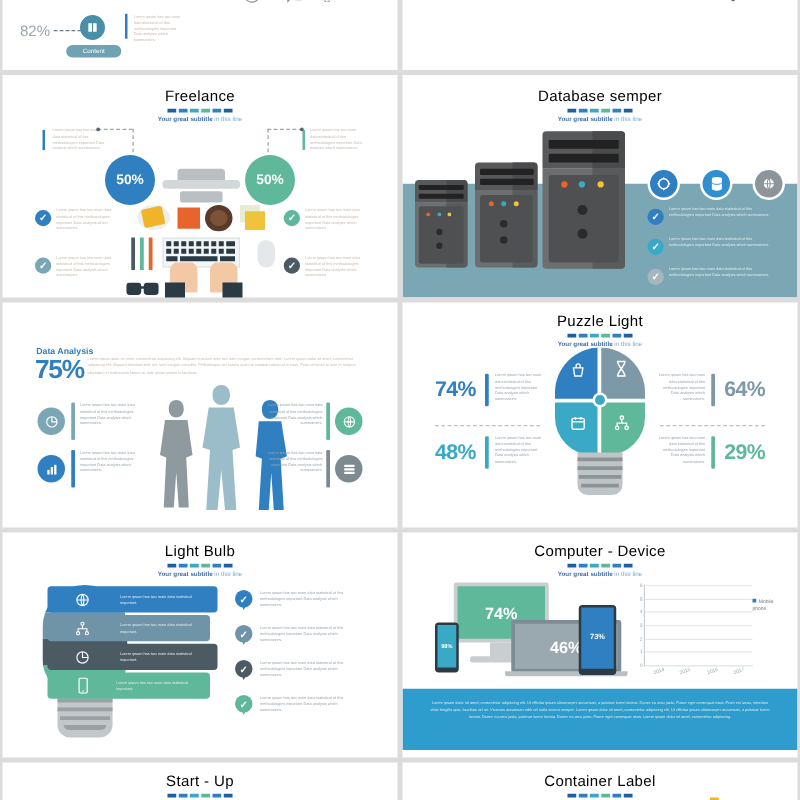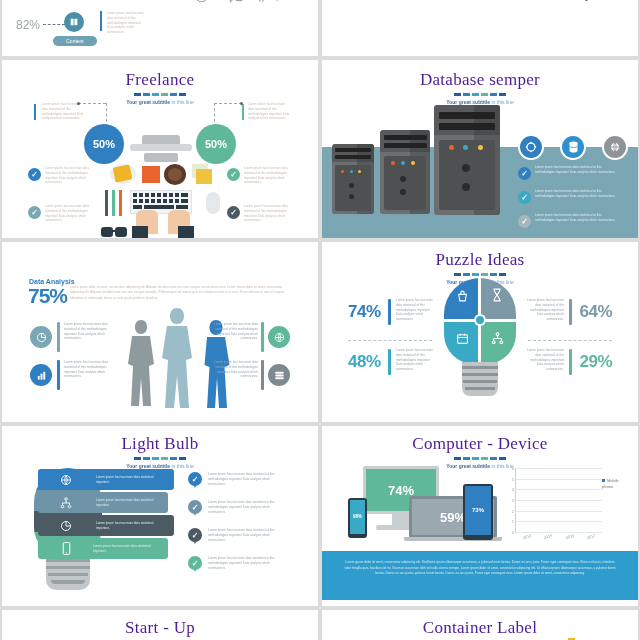--- a/index.html
+++ b/index.html
@@ -3,21 +3,21 @@
 <meta charset="utf-8">
 <style>
   * { box-sizing: border-box; margin:0; padding:0; }
   html,body { width:640px; height:640px; background:#d8d8d8; font-family:"Liberation Sans", sans-serif; overflow:hidden; }
   .gallery { position:relative; width:640px; height:640px; background:#dcdcdc; }
   .slide { position:absolute; background:#fff; overflow:hidden; }
   .slide-inner { position:absolute; inset:0; }
 
   
   .title-wrap { position:absolute; left:0; right:0; text-align:center; }
-  .s-title { font-family:Liberation Serif, serif; font-size:17px; color:#4c1d95; letter-spacing:.3px; font-weight:400; }
+  .s-title { font-family:Liberation Sans, sans-serif; font-size:12px; color:#000000; letter-spacing:.3px; font-weight:400; }
   .dashrow { display:flex; justify-content:center; gap:2px; margin-top:3px; }
   .dashrow i { display:block; width:7px; height:3px; }
   .s-sub { font-size:5px; color:#3a6ea8; margin-top:3px; font-weight:bold; }
   .s-sub em { color:#6fa9d6; font-style:normal; font-weight:normal; }
 
   
   .lorem { font-size:3.1px; line-height:1.55; color:#c9b9ac; text-align:left; }
   .lorem.w { color:#ddeaf0; }
   .lorem.g { color:#9aa6ae; }
   .circ { border-radius:50%; display:flex; align-items:center; justify-content:center; color:#fff; }
@@ -360,21 +360,21 @@
           </svg>
       </div>
       <div class="bar-v" style="position:absolute;left:259px;top:118px;height:30px;background:#7d8a90;"></div>
       <div class="lorem g" style="position:absolute;left:212px;top:118px;width:44px;text-align:right;">Lorem ipsum has two main data statistical of this methodologies important Data analysis which summarizes.</div>
     </div>
   </div>
 
   <div class="slide" style="left:322px;top:242px;width:316px;height:180px;">
     <div class="slide-inner">
       <div class="title-wrap" style="top:8px;">
-        <div class="s-title">Puzzle Ideas</div>
+        <div class="s-title">Puzzle Light</div>
         <div class="dashrow">
           <i style="background:#1f5fa0"></i>
             <i style="background:#2f7fc1"></i>
             <i style="background:#3aa9c6"></i>
             <i style="background:#5fb89a"></i>
             <i style="background:#2f7fc1"></i>
             <i style="background:#1f5fa0"></i>
         </div>
         <div class="s-sub"><span>Your great subtitle </span><em>in this line</em></div>
       </div>
@@ -530,21 +530,21 @@
         <div class="s-sub"><span>Your great subtitle </span><em>in this line</em></div>
       </div>
 
       <div style="position:absolute;left:41px;top:40px;width:76px;height:48px;background:#c9ced1;border-radius:2px;padding:3px;">
         <div style="width:100%;height:100%;background:#5fb89a;display:flex;align-items:center;justify-content:center;color:#fff;font-size:13px;font-weight:bold;">74%</div>
       </div>
       <div style="position:absolute;left:70px;top:88px;width:18px;height:12px;background:#c9ced1;"></div>
       <div style="position:absolute;left:54px;top:99px;width:50px;height:5px;background:#c9ced1;border-radius:2px;"></div>
 
       <div style="position:absolute;left:87px;top:70px;width:88px;height:42px;background:#7f8c93;border-radius:2px;padding:3px;">
-        <div style="width:100%;height:100%;background:#9aa9b0;display:flex;align-items:center;justify-content:center;color:#fff;font-size:13px;font-weight:bold;">59%</div>
+        <div style="width:100%;height:100%;background:#9aa9b0;display:flex;align-items:center;justify-content:center;color:#fff;font-size:13px;font-weight:bold;">46%</div>
       </div>
       <div style="position:absolute;left:82px;top:111px;width:98px;height:4px;background:#b9c0c4;border-radius:0 0 2px 2px;"></div>
 
       <div style="position:absolute;left:141px;top:58px;width:30px;height:56px;background:#2b3b45;border-radius:3px;padding:2px 2px 5px 2px;">
         <div style="width:100%;height:100%;background:#2f7fc1;display:flex;align-items:center;justify-content:center;color:#fff;font-size:6px;font-weight:bold;text-align:center;line-height:1.1;">73%</div>
       </div>
 
       <div style="position:absolute;left:26px;top:72px;width:19px;height:40px;background:#2b3b45;border-radius:3px;padding:2px 2px 4px 2px;">
         <div style="width:100%;height:100%;background:#3aa9c6;display:flex;align-items:center;justify-content:center;color:#fff;font-size:4.5px;font-weight:bold;text-align:center;line-height:1.1;">98%</div>
       </div>

